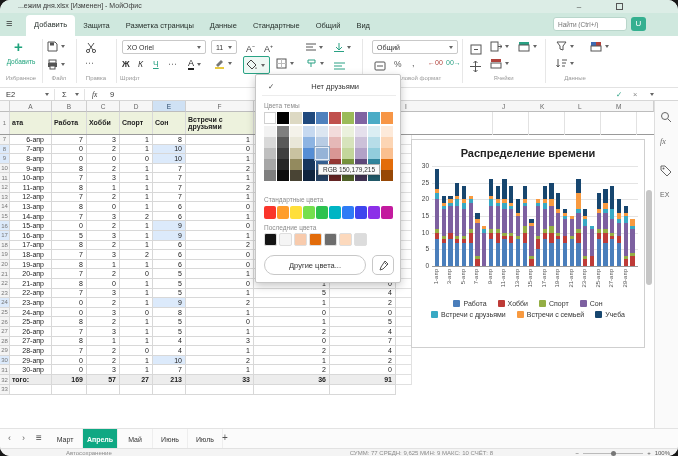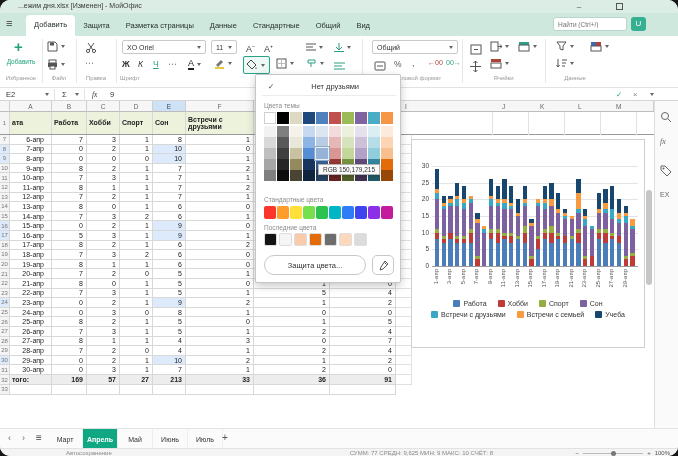--- a/index.html
+++ b/index.html
@@ -574,20 +574,21 @@
         <div class="abs cell" style="left: 87px; top: 385px; width: 33px; height: 9.6px;"></div>
         <div class="abs cell" style="left: 120px; top: 385px; width: 33px; height: 9.6px;"></div>
         <div class="abs cell" style="left: 153px; top: 385px; width: 33px; height: 9.6px;"></div>
         <div class="abs cell" style="left: 186px; top: 385px; width: 68px; height: 9.6px;"></div>
         <div class="abs cell" style="left: 254px; top: 385px; width: 76px; height: 9.6px;"></div>
         <div class="abs cell" style="left: 330px; top: 385px; width: 66px; height: 9.6px;"></div>
       </div>
   <div id="frozenline" class="abs"></div>
 
   <div id="chart" class="abs">
+    <div id="chart-title" class="abs">Распределение времени</div>
     <div id="plot"></div>
     <div id="legend" class="abs">
           <div class="lrow">
             <div class="litem">
               <div class="lsw" style="background: rgb(74, 126, 187);"></div>
               <div>Работа</div>
             </div>
             <div class="litem">
               <div class="lsw" style="background: rgb(190, 59, 55);"></div>
               <div>Хобби</div>
@@ -1023,21 +1024,21 @@
     <div class="abs dlabel" style="top:149px;">Последние цвета</div>
     <div id="recrow">
           <div class="abs sw swr" style="left: 8px; top: 158px; width: 13px; height: 13px; background: rgb(20, 20, 20); border: 1px solid rgb(222, 222, 222);"></div>
           <div class="abs sw swr" style="left: 23px; top: 158px; width: 13px; height: 13px; background: rgb(245, 245, 245); border: 1px solid rgb(222, 222, 222);"></div>
           <div class="abs sw swr" style="left: 38px; top: 158px; width: 13px; height: 13px; background: rgb(248, 203, 173); border: 1px solid rgb(222, 222, 222);"></div>
           <div class="abs sw swr" style="left: 53px; top: 158px; width: 13px; height: 13px; background: rgb(226, 107, 10); border: 1px solid rgb(222, 222, 222);"></div>
           <div class="abs sw swr" style="left: 68px; top: 158px; width: 13px; height: 13px; background: rgb(109, 109, 109); border: 1px solid rgb(222, 222, 222);"></div>
           <div class="abs sw swr" style="left: 83px; top: 158px; width: 13px; height: 13px; background: rgb(252, 217, 189); border: 1px solid rgb(222, 222, 222);"></div>
           <div class="abs sw swr" style="left: 98px; top: 158px; width: 13px; height: 13px; background: rgb(220, 220, 220); border: 1px solid rgb(222, 222, 222);"></div>
         </div>
-    <div id="morebtn" class="abs">Защита цвета...</div>
+    <div id="morebtn" class="abs">Другие цвета...</div>
     <div id="dropperbtn" class="abs">
       <svg width="11" height="11" viewBox="0 0 11 11">
             <path d="M7 1l3 3-5 5-3 1 1-3z" fill="none" stroke="#555"></path>
             <path d="M6.5 2.5l2 2" stroke="#555"></path>
           </svg>
     </div>
   </div>
 
   <div id="tabbar" class="abs">
     <div class="abs navarr" style="left:8px;">‹</div>

